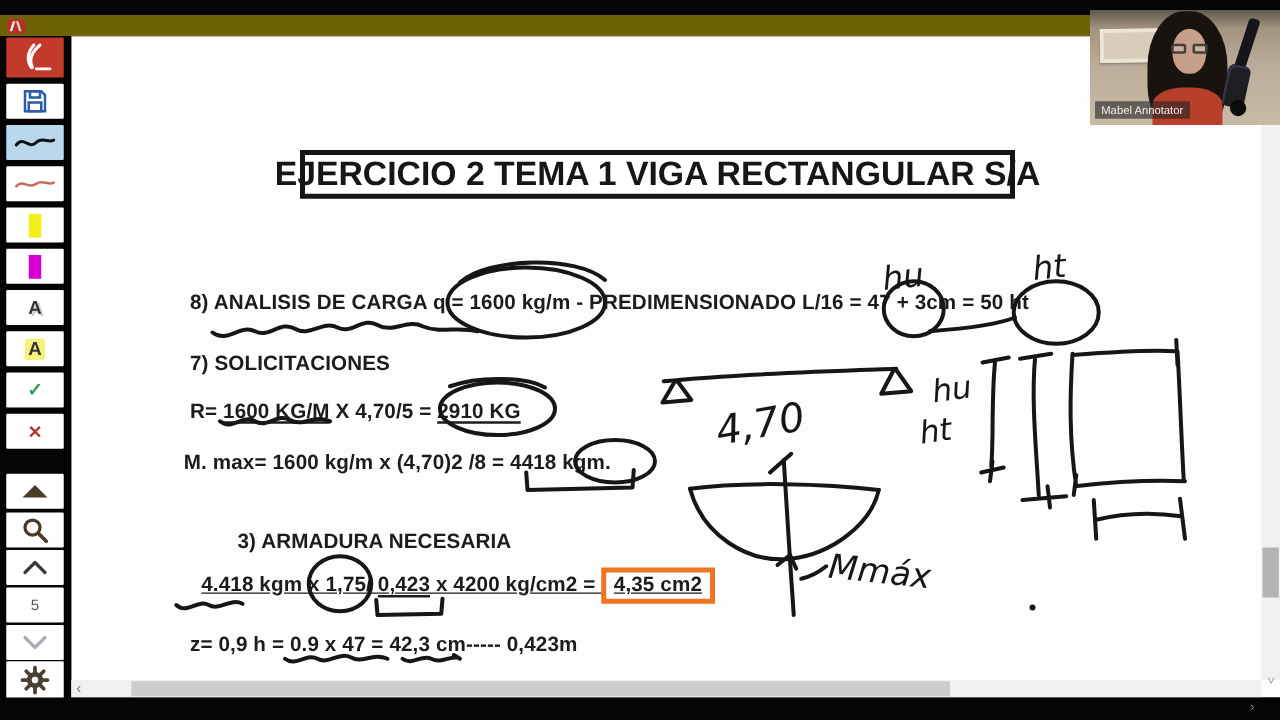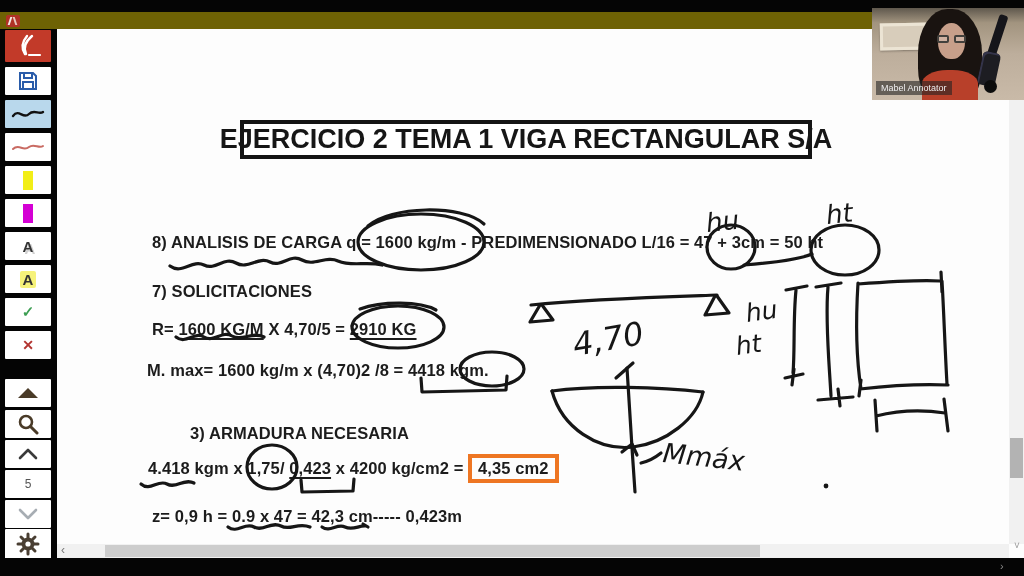--- a/index.html
+++ b/index.html
@@ -115,21 +115,21 @@
 </div>
 
 <div class="doc" style="left:147px; top:361px;">
   <span>M. max= 1600 kg/m x (4,70)2 /8 = 4418 kgm.</span>
 </div>
 
 <div class="doc" style="left:152px; top:424px;margin-left:38px;">
   <span>3) ARMADURA NECESARIA</span>
 </div>
 
-<div class="doc" style="left:148px; top:459px;">
+<div class="doc" style="left:161px; top:459px;text-decoration:underline;">
   <span>4.418 kgm x </span><span>1,75</span><span>/ </span><span class="u">0,423</span><span> x 4200 kg/cm2 = </span><span class="obox">4,35 cm2</span>
 </div>
 
 <div class="doc" style="left:152px; top:507px;">
   <span>z= 0,9 h = 0.9 x 47 = 42,3 cm----- 0,423m</span>
 </div>
 
 <svg id="ink" class="abs" viewBox="0 0 1024 576">
   <g stroke="#161616" stroke-width="3.2" fill="none" stroke-linecap="round" stroke-linejoin="round">
 

